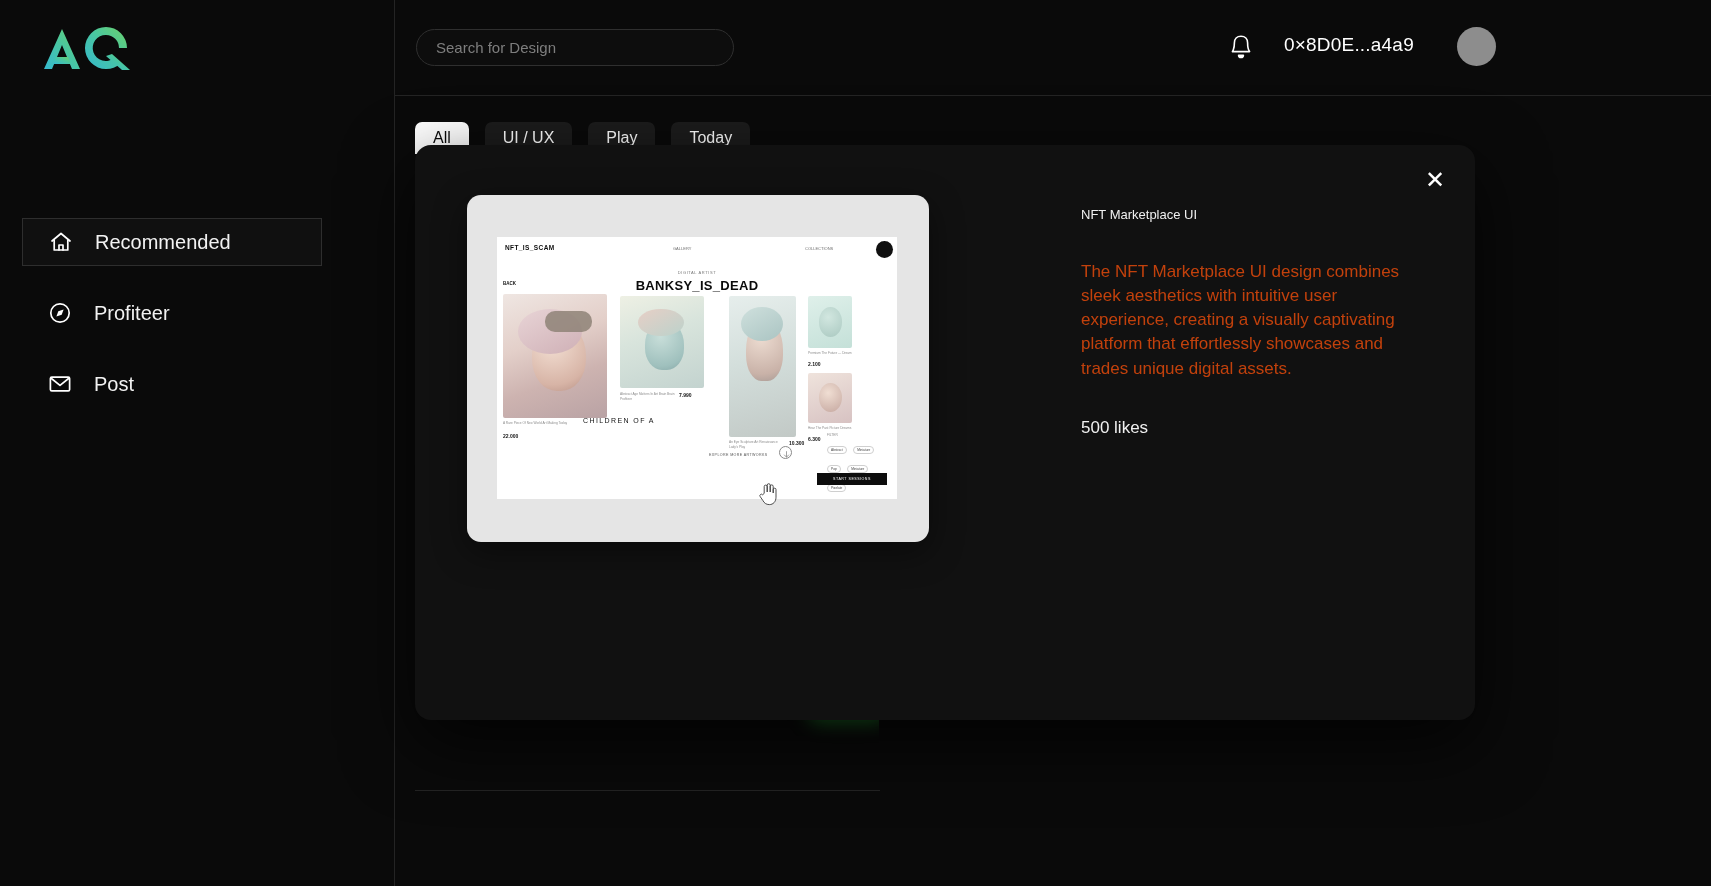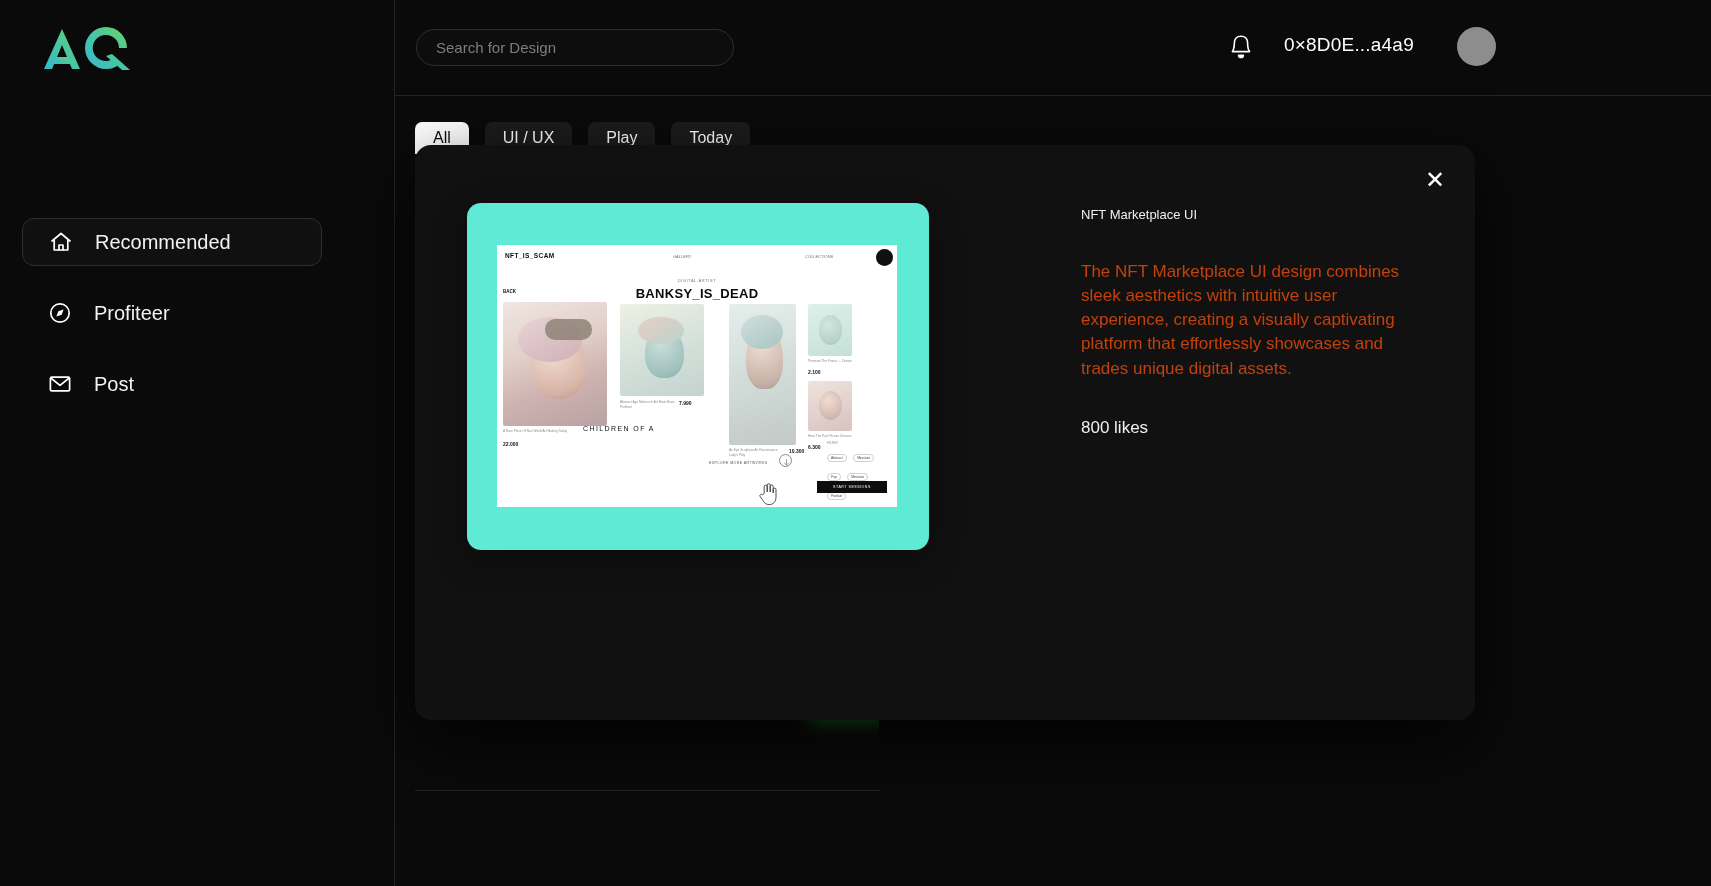--- a/index.html
+++ b/index.html
@@ -14,21 +14,21 @@
   
   .sidebar {
     position: absolute; left: 0; top: 0; width: 395px; height: 886px;
     background: #0a0a0a; border-right: 1px solid #242424;
   }
   .logo { position: absolute; left: 42px; top: 24px; width: 92px; height: 48px; }
   .nav { position: absolute; left: 22px; top: 218px; width: 300px; }
   .nav-item {
     display: flex; align-items: center; gap: 22px;
     height: 48px; padding: 0 26px; margin-bottom: 23px;
-    color: #f2f2f2; font-size: 20px; border-radius: 12px;
+    color: #f2f2f2; font-size: 20px; border-radius: 0;
     cursor: pointer;
   }
   .nav-item.active { border: 1px solid #2e2e2e; background: #101010; }
   .nav-item .ico { width: 24px; height: 24px; flex: 0 0 24px; display: block; }
   .nav-item .lbl { line-height: 1; }
 
   
   .header {
     position: absolute; left: 395px; top: 0; right: 0; height: 96px;
     border-bottom: 1px solid #242424;
@@ -96,23 +96,22 @@
     z-index: 5; overflow: hidden;
   }
   .modal-close {
     position: absolute; right: 25px; top: 20px; width: 30px; height: 30px;
     display: flex; align-items: center; justify-content: center;
     color: #ffffff; font-size: 24px; line-height: 1; cursor: pointer; font-weight: 300;
   }
   
   .preview {
     position: absolute; left: 52px; top: 50px; width: 462px; height: 347px;
-    background: #5eead4; border-radius: 14px; overflow: hidden;
+    background: #e5e5e5; border-radius: 14px; overflow: hidden;
     box-shadow: 0 10px 34px rgba(0,0,0,.45);
-    margin-top: 8px;
   }
   .pv-inner {
     position: absolute; left: 30px; top: 42px; width: 400px; height: 262px;
     background: #ffffff; overflow: hidden;
   }
   .pv-top { position: absolute; left: 8px; top: 7px; right: 8px; height: 12px; }
   .pv-brand { position: absolute; left: 0; top: 0; font-size: 6.5px; font-weight: 700;
     color: #0d0d0d; letter-spacing: .4px; }
   .pv-nav1 { position: absolute; left: 168px; top: 2px; font-size: 4px; color: #6f6f6f; }
   .pv-nav2 { position: absolute; left: 300px; top: 2px; font-size: 4px; color: #6f6f6f; }
@@ -328,21 +327,21 @@
           <span class="pv-chip">Pixelate</span>
         </div>
 
         <div class="pv-cta">START SESSIONS</div>
       </div>
     </div>
 
     <div class="info">
       <div class="info-title">NFT Marketplace UI</div>
       <div class="info-desc">The NFT Marketplace UI design combines sleek aesthetics with intuitive user experience, creating a visually captivating platform that effortlessly showcases and trades unique digital assets.</div>
-      <div class="info-likes">800 likes</div>
+      <div class="info-likes">500 likes</div>
     </div>
   </section>
 
   <div class="cursor">
     <svg viewBox="0 0 20 24" width="20" height="24">
       <path d="M6.2 11.4 V4.6 a1.5 1.5 0 0 1 3 0 V10 V3.2 a1.5 1.5 0 0 1 3 0 V10 V4.4 a1.5 1.5 0 0 1 3 0 V11 V7.6 a1.4 1.4 0 0 1 2.8 0 v7.6 c0 4.4 -2.8 7.4 -6.6 7.4 c-3.4 0 -5.2 -1.6 -6.6 -4.2 L2.2 14.6 a1.5 1.5 0 0 1 2.4 -1.8 Z" fill="#ffffff" stroke="#3a3a3a" stroke-width=".9" stroke-linejoin="round"></path>
     </svg>
   </div>
 
 </div>

